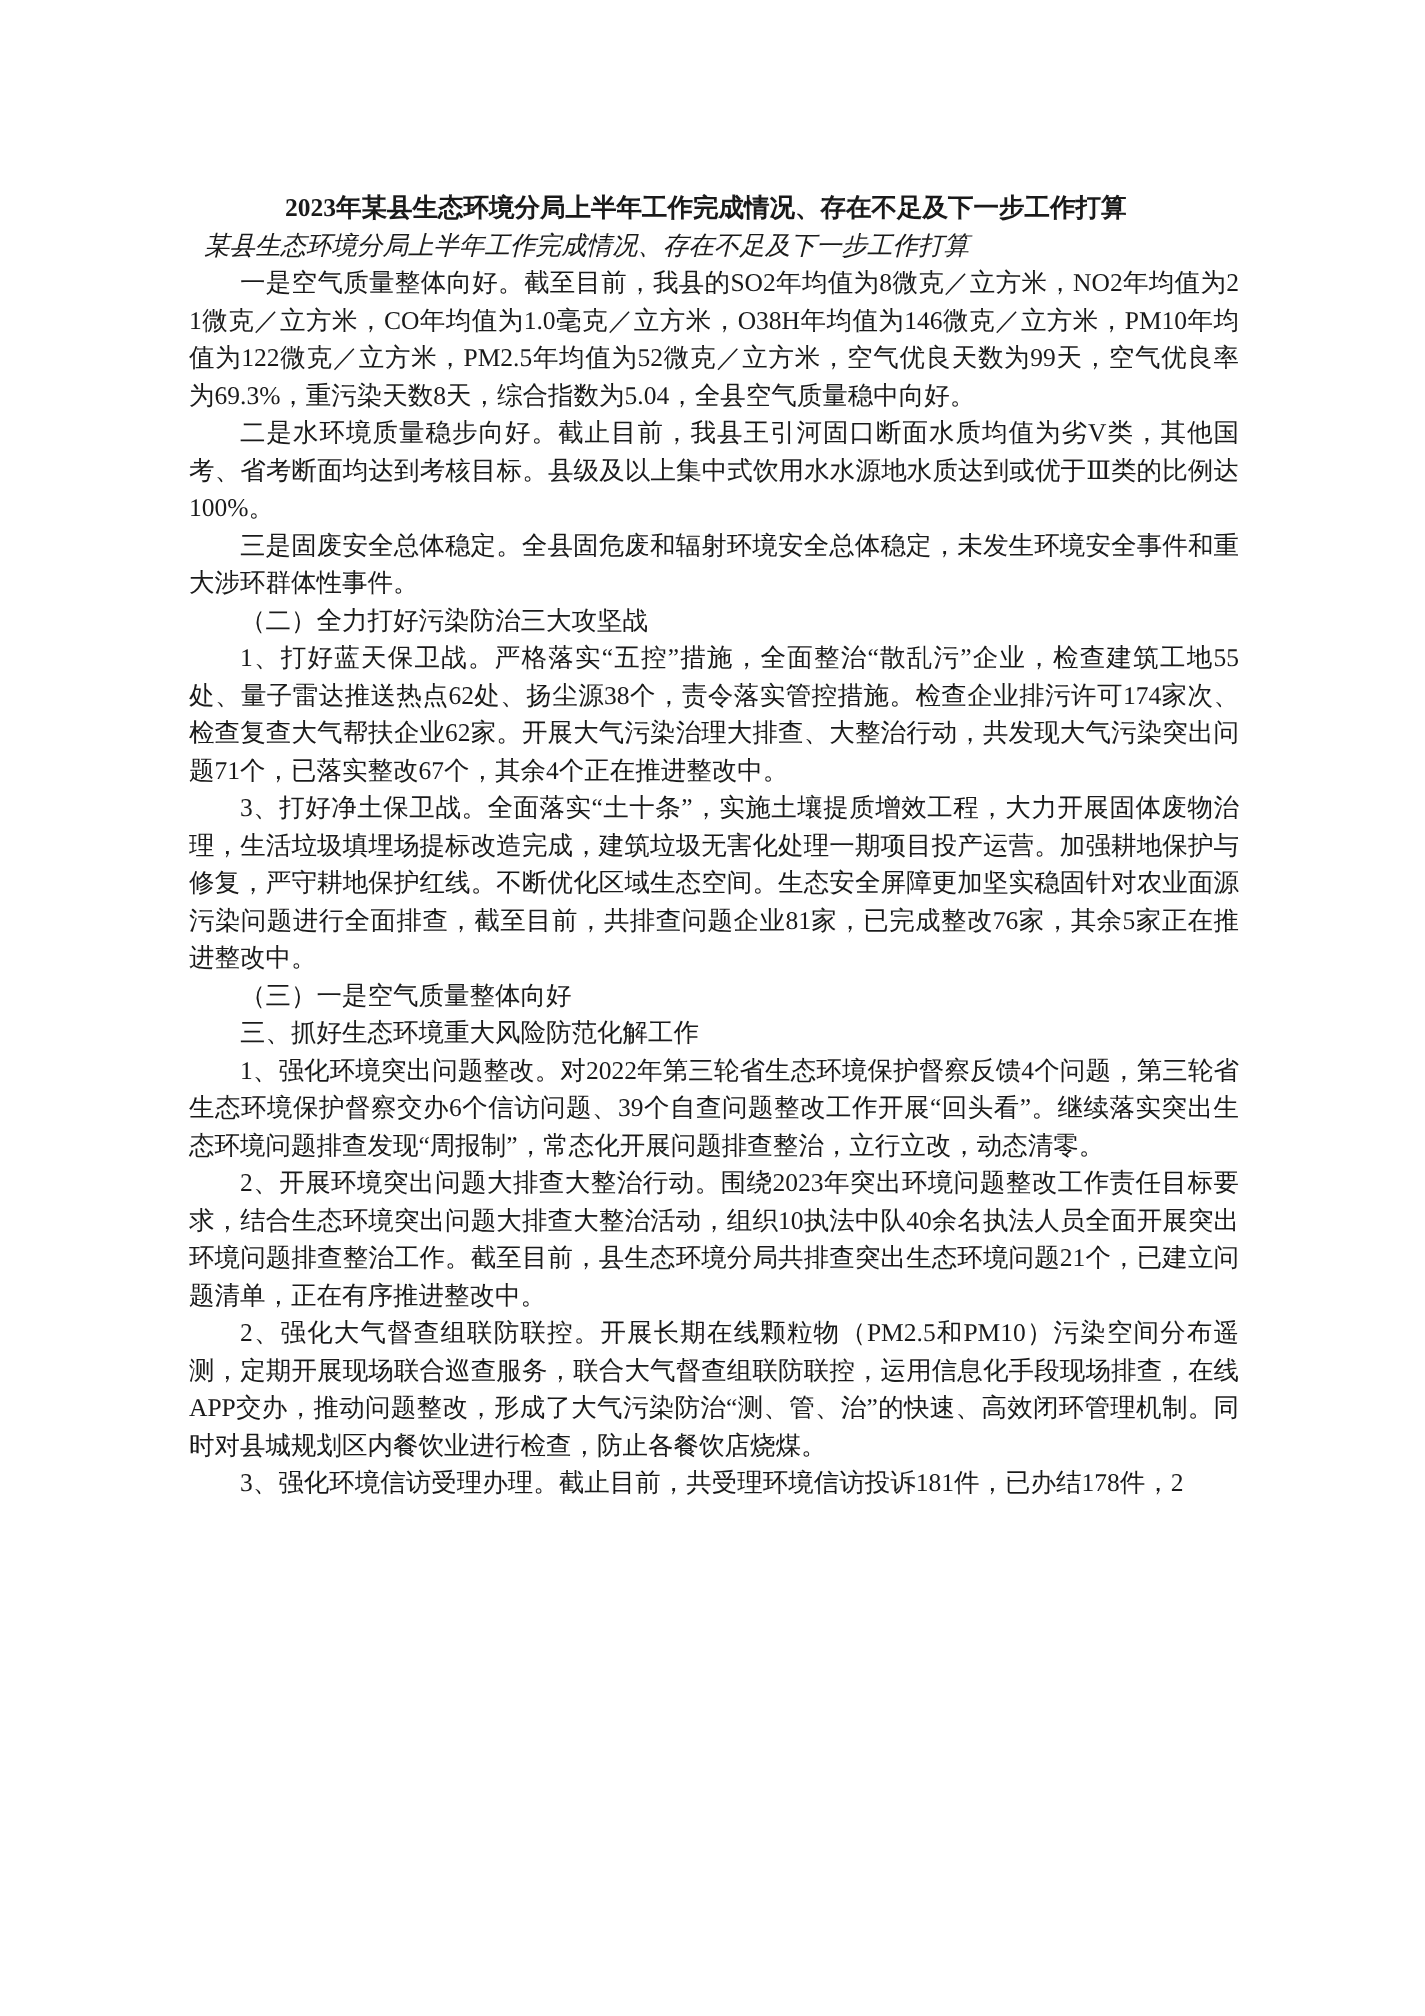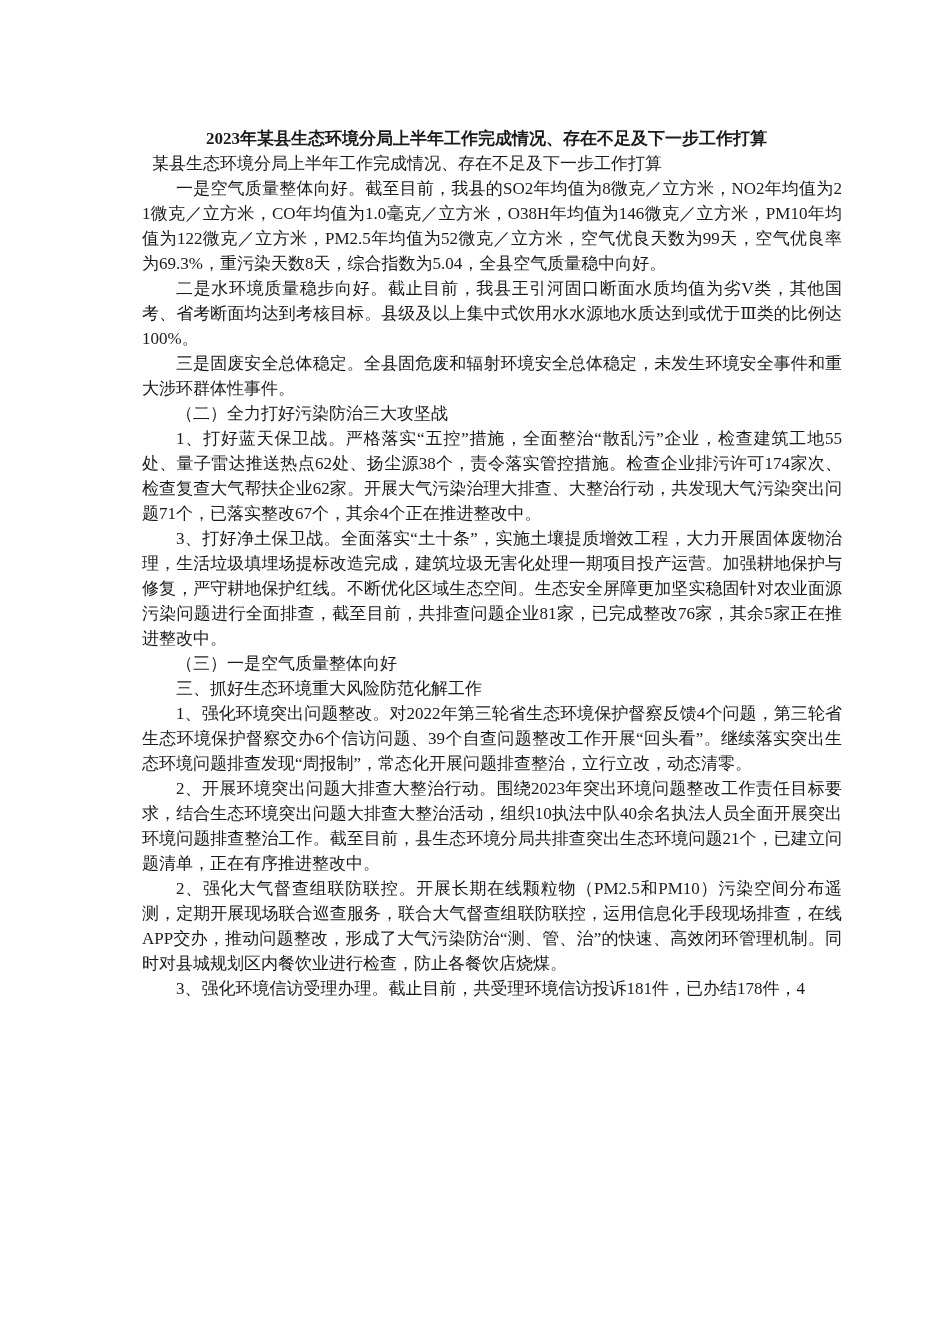--- a/index.html
+++ b/index.html
@@ -10,39 +10,40 @@
   .page {
     position: relative;
     width: 950px;
     height: 1344px;
     background: #ffffff;
     overflow: hidden;
     font-family: "Liberation Serif", "DejaVu Serif", serif;
   }
   .content {
     position: absolute;
-    left: 142px;
+    left: 126px;
     top: 126px;
     width: 700px;
     color: #1a1a1a;
   }
   .para {
     margin: 0;
     font-size: 17px;
     line-height: 25px;
     text-align: justify;
     word-break: break-all;
     color: #1a1a1a;
   }
   .para.t {
     font-weight: 700;
     text-indent: 64px;
   }
   .para.s {
     text-indent: 10px;
+    font-style: italic;
   }
   .para.b {
     text-indent: 34px;
   }
 </style>
 </head>
 <body>
 
 <div class="page">
   <div class="content">
@@ -52,15 +53,15 @@
     <p class="para b">二是水环境质量稳步向好。截止目前，我县王引河固口断面水质均值为劣V类，其他国考、省考断面均达到考核目标。县级及以上集中式饮用水水源地水质达到或优于Ⅲ类的比例达100%。</p>
     <p class="para b">三是固废安全总体稳定。全县固危废和辐射环境安全总体稳定，未发生环境安全事件和重大涉环群体性事件。</p>
     <p class="para b">（二）全力打好污染防治三大攻坚战</p>
     <p class="para b">1、打好蓝天保卫战。严格落实“五控”措施，全面整治“散乱污”企业，检查建筑工地55处、量子雷达推送热点62处、扬尘源38个，责令落实管控措施。检查企业排污许可174家次、检查复查大气帮扶企业62家。开展大气污染治理大排查、大整治行动，共发现大气污染突出问题71个，已落实整改67个，其余4个正在推进整改中。</p>
     <p class="para b">3、打好净土保卫战。全面落实“土十条”，实施土壤提质增效工程，大力开展固体废物治理，生活垃圾填埋场提标改造完成，建筑垃圾无害化处理一期项目投产运营。加强耕地保护与修复，严守耕地保护红线。不断优化区域生态空间。生态安全屏障更加坚实稳固针对农业面源污染问题进行全面排查，截至目前，共排查问题企业81家，已完成整改76家，其余5家正在推进整改中。</p>
     <p class="para b">（三）一是空气质量整体向好</p>
     <p class="para b">三、抓好生态环境重大风险防范化解工作</p>
     <p class="para b">1、强化环境突出问题整改。对2022年第三轮省生态环境保护督察反馈4个问题，第三轮省生态环境保护督察交办6个信访问题、39个自查问题整改工作开展“回头看”。继续落实突出生态环境问题排查发现“周报制”，常态化开展问题排查整治，立行立改，动态清零。</p>
     <p class="para b">2、开展环境突出问题大排查大整治行动。围绕2023年突出环境问题整改工作责任目标要求，结合生态环境突出问题大排查大整治活动，组织10执法中队40余名执法人员全面开展突出环境问题排查整治工作。截至目前，县生态环境分局共排查突出生态环境问题21个，已建立问题清单，正在有序推进整改中。</p>
     <p class="para b">2、强化大气督查组联防联控。开展长期在线颗粒物（PM2.5和PM10）污染空间分布遥测，定期开展现场联合巡查服务，联合大气督查组联防联控，运用信息化手段现场排查，在线APP交办，推动问题整改，形成了大气污染防治“测、管、治”的快速、高效闭环管理机制。同时对县城规划区内餐饮业进行检查，防止各餐饮店烧煤。</p>
-    <p class="para b">3、强化环境信访受理办理。截止目前，共受理环境信访投诉181件，已办结178件，4</p>
+    <p class="para b">3、强化环境信访受理办理。截止目前，共受理环境信访投诉181件，已办结178件，2</p>
   </div>
 </div>
 
 </body></html>

